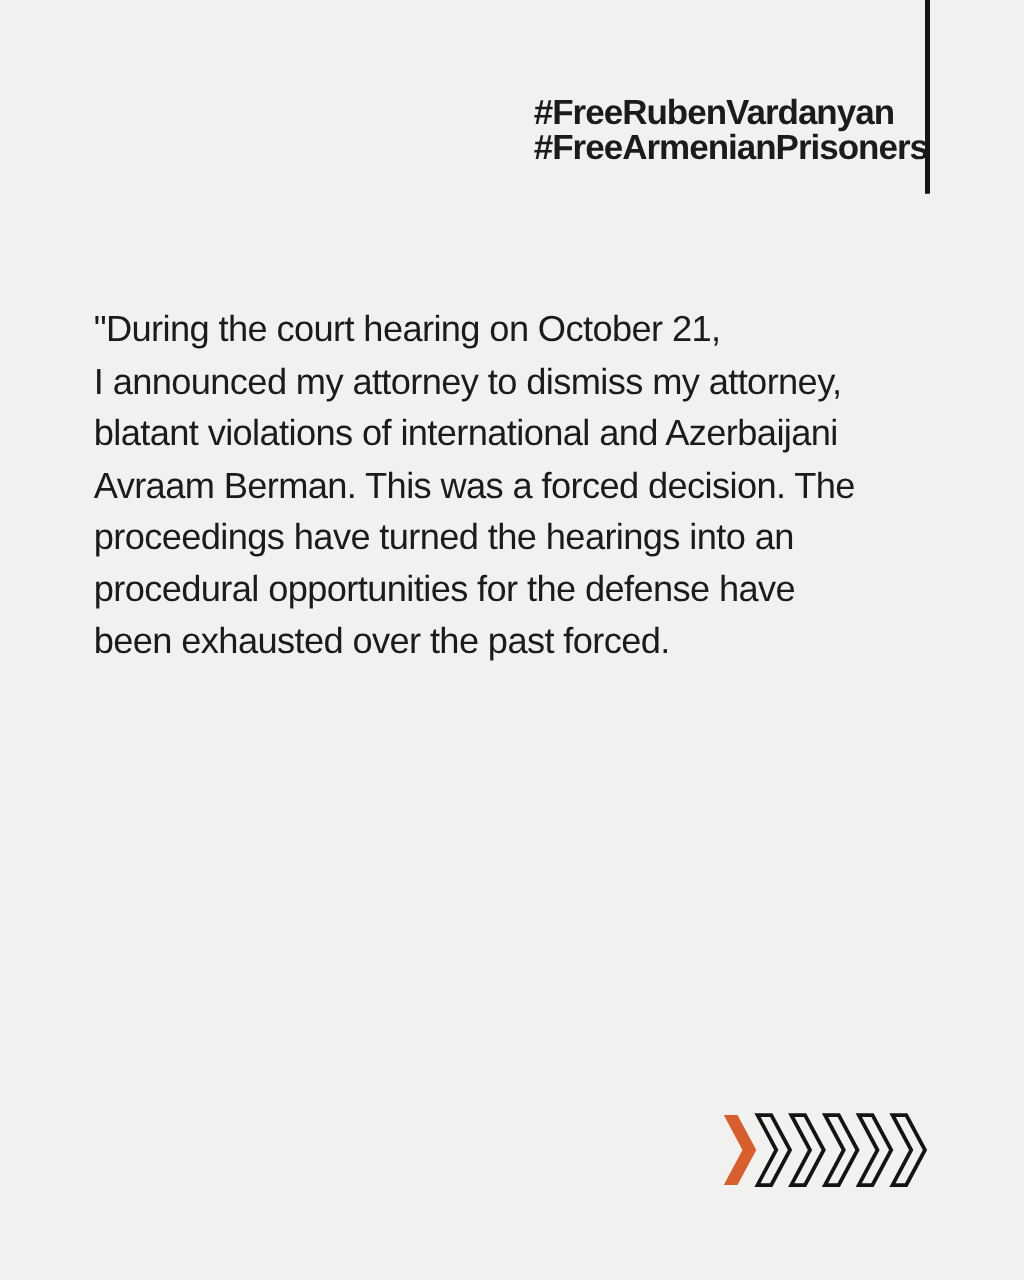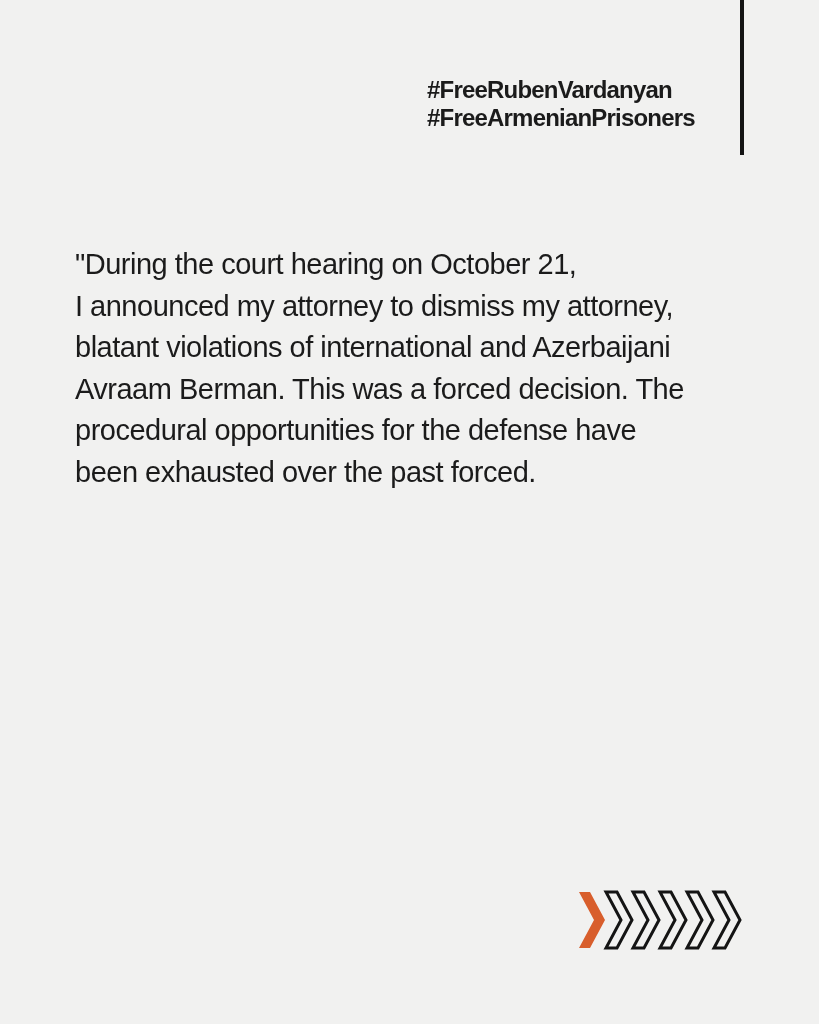--- a/index.html
+++ b/index.html
@@ -17,21 +17,21 @@
     top: 0;
     width: 4px;
     height: 155px;
     background: var(--line-black, #141414);
   }
   .hashtags {
     position: absolute;
     left: 427px;
     top: 76px;
     font-weight: 700;
-    font-size: 24px;
+    font-size: 28px;
     line-height: 28px;
     letter-spacing: -0.8px;
     color: var(--text, #1B1B1B);
     white-space: nowrap;
   }
   .quote {
     position: absolute;
     left: 75px;
     top: 244px;
     font-size: 29px;
@@ -66,20 +66,21 @@
   <div class="hashtags">
     <div>#FreeRubenVardanyan</div>
     <div>#FreeArmenianPrisoners</div>
   </div>
 
   <div class="quote">
     <div>"During the court hearing on October 21,</div>
     <div>I announced my attorney to dismiss my attorney,</div>
     <div>blatant violations of international and Azerbaijani</div>
     <div>Avraam Berman. This was a forced decision. The</div>
+    <div>proceedings have turned the hearings into an</div>
     <div>procedural opportunities for the defense have</div>
     <div>been exhausted over the past forced.</div>
   </div>
 
   <svg class="chevrons" width="164" height="60" viewBox="0 0 164 60">
     <polygon class="chev-solid" points="0,2 11,2 26,30 11,58 0,58 15,30"></polygon>
     <polygon class="chev-outline" points="27,2 38,2 53,30 38,58 27,58 42,30"></polygon>
     <polygon class="chev-outline" points="54,2 65,2 80,30 65,58 54,58 69,30"></polygon>
     <polygon class="chev-outline" points="81,2 92,2 107,30 92,58 81,58 96,30"></polygon>
     <polygon class="chev-outline" points="108,2 119,2 134,30 119,58 108,58 123,30"></polygon>

